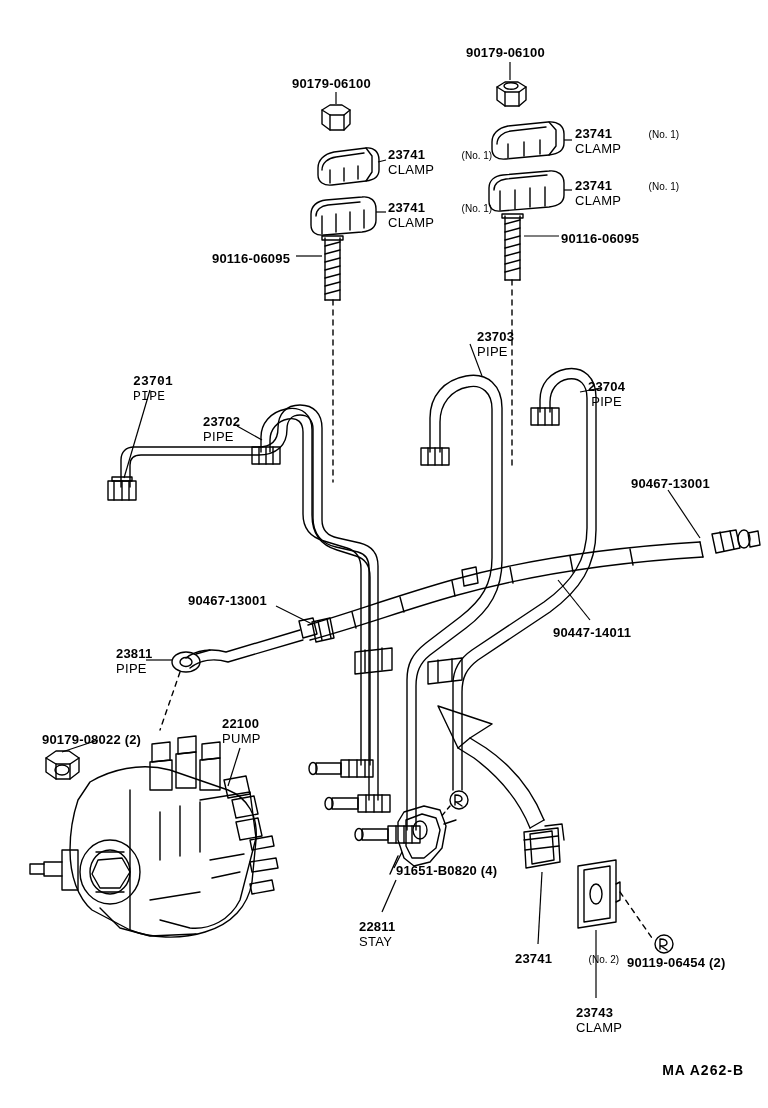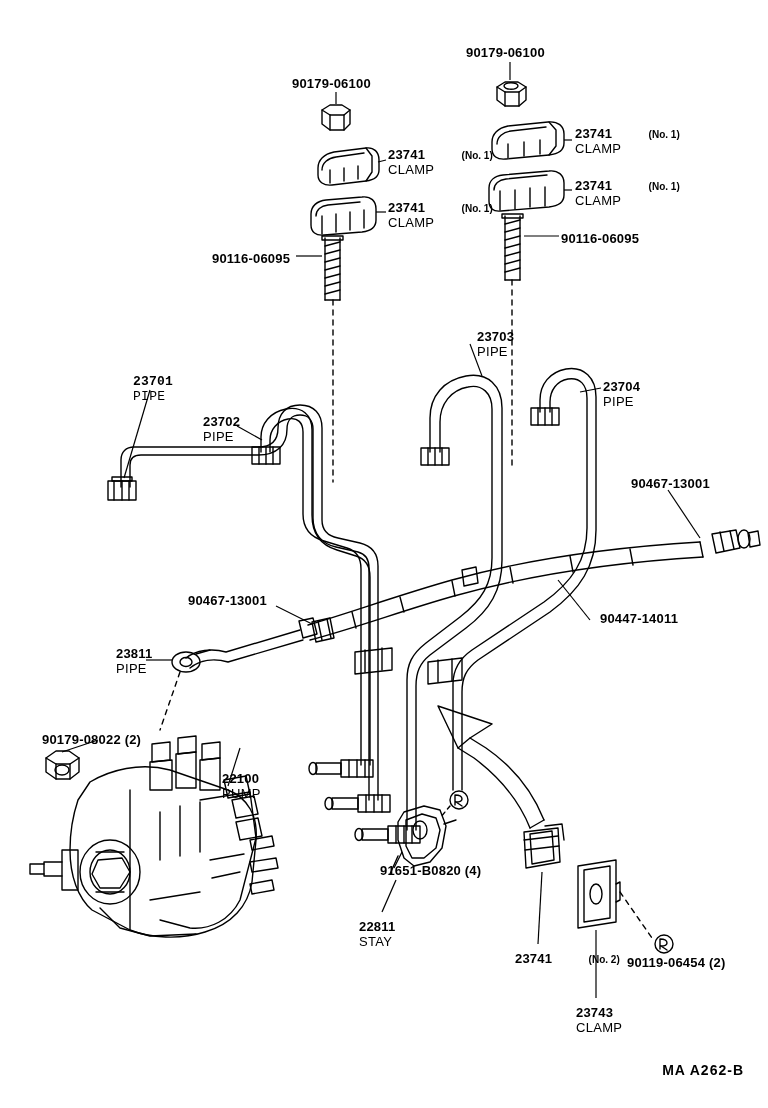--- a/index.html
+++ b/index.html
@@ -1,21 +1,21 @@
 <!DOCTYPE html>
 <html><head>
 <meta charset="utf-8">
 <style>
   html,body{margin:0;padding:0;background:#ffffff;}
   body{width:768px;height:1108px;position:relative;overflow:hidden;
        font-family:"Liberation Sans", sans-serif;color:#000;}
   #diagram{position:absolute;left:0;top:0;width:768px;height:1108px;}
   .lbl{position:absolute;white-space:nowrap;line-height:1.05;}
   .lbl .t1{font-size:13px;font-weight:700;letter-spacing:0.2px;}
-  .lbl .t1s{font-size:10px;font-weight:700;padding-left:32px;}
+  .lbl .t1s{font-size:10px;font-weight:400;padding-left:32px;}
   .lbl .t2{font-size:13px;font-weight:400;letter-spacing:0.3px;}
   .footer{position:absolute;right:24px;bottom:30px;font-size:14px;font-weight:700;letter-spacing:1px;}
   .svgline{stroke:#000;fill:none;}
 </style>
 </head>
 <body>
 
 <svg id="diagram" viewBox="0 0 768 1108" xmlns="http://www.w3.org/2000/svg">
 
   <g class="svgline" stroke-width="1.4" stroke-linecap="round" stroke-linejoin="round">
@@ -303,53 +303,53 @@
     <div class="lbl" style="left: 212px; top: 250px;">
       <div><span class="t1">90116-06095</span></div>
     </div>
     <div class="lbl" style="left: 561px; top: 230px;">
       <div><span class="t1">90116-06095</span></div>
     </div>
     <div class="lbl" style="left: 437px; top: 328px; margin-left: 40px;">
       <div><span class="t1">23703</span></div>
       <div class="t2">PIPE</div>
     </div>
-    <div class="lbl" style="left: 603px; top: 378px;">
+    <div class="lbl" style="left: 588px; top: 378px; text-align: center;">
       <div><span class="t1">23704</span></div>
       <div class="t2">PIPE</div>
     </div>
     <div class="lbl" style="left: 133px; top: 373px; font-family: Liberation Mono, monospace;">
       <div><span class="t1">23701</span></div>
       <div class="t2">PIPE</div>
     </div>
     <div class="lbl" style="left: 203px; top: 413px;">
       <div><span class="t1">23702</span></div>
       <div class="t2">PIPE</div>
     </div>
     <div class="lbl" style="left: 631px; top: 475px;">
       <div><span class="t1">90467-13001</span></div>
     </div>
     <div class="lbl" style="left: 188px; top: 592px;">
       <div><span class="t1">90467-13001</span></div>
     </div>
-    <div class="lbl" style="left: 553px; top: 610px; margin-left: 47px;">
+    <div class="lbl" style="left: 553px; top: 624px;">
       <div><span class="t1">90447-14011</span></div>
     </div>
     <div class="lbl" style="left: 116px; top: 645px;">
       <div><span class="t1">23811</span></div>
       <div class="t2">PIPE</div>
     </div>
     <div class="lbl" style="left: 42px; top: 731px;">
       <div><span class="t1">90179-08022 (2)</span></div>
     </div>
-    <div class="lbl" style="left: 222px; top: 770px;">
+    <div class="lbl" style="left: 222px; top: 715px;">
       <div><span class="t1">22100</span></div>
       <div class="t2">PUMP</div>
     </div>
-    <div class="lbl" style="left: 380px; top: 862px;">
+    <div class="lbl" style="left: 396px; top: 862px;">
       <div><span class="t1">91651-B0820 (4)</span></div>
     </div>
     <div class="lbl" style="left: 359px; top: 918px;">
       <div><span class="t1">22811</span></div>
       <div class="t2">STAY</div>
     </div>
     <div class="lbl" style="left: 515px; top: 950px;">
       <div><span class="t1">23741</span> <span class="t1s"> (No. 2)</span></div>
     </div>
     <div class="lbl" style="left: 627px; top: 954px;">

